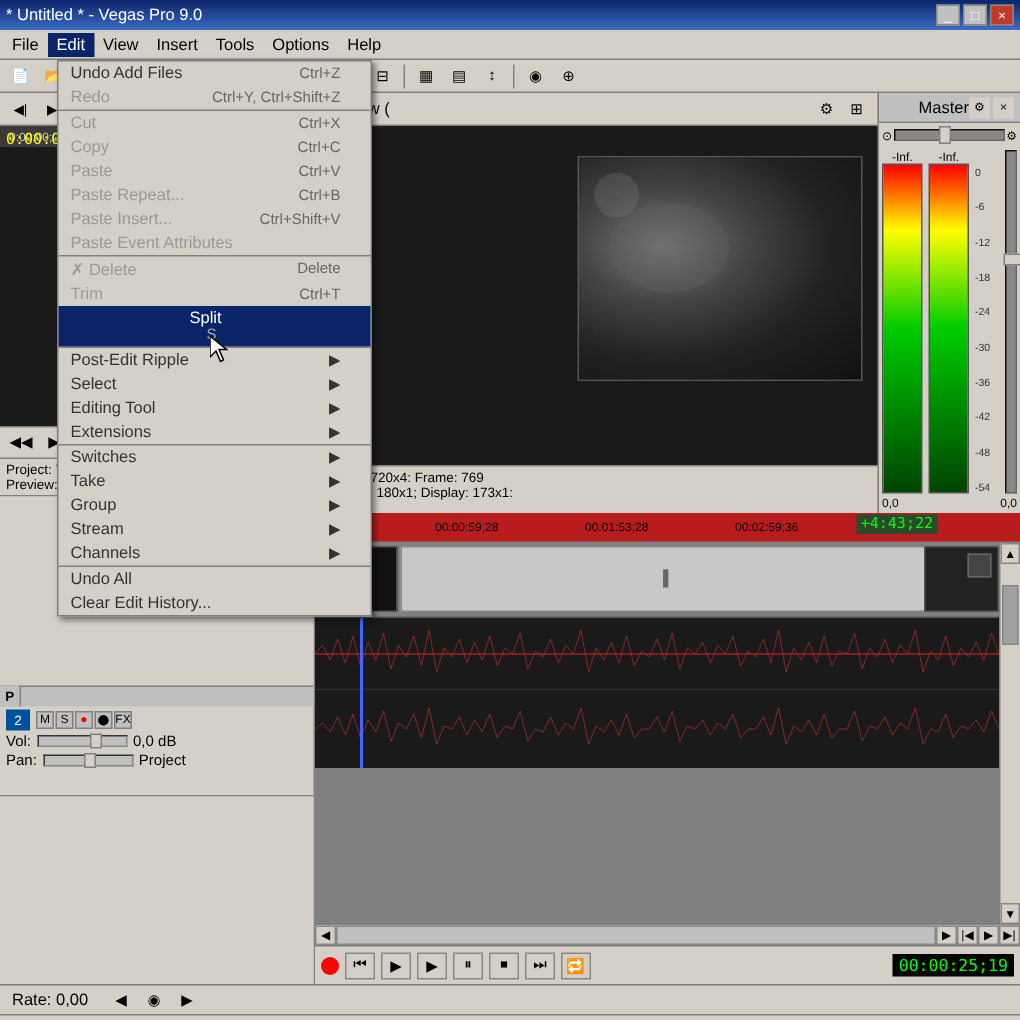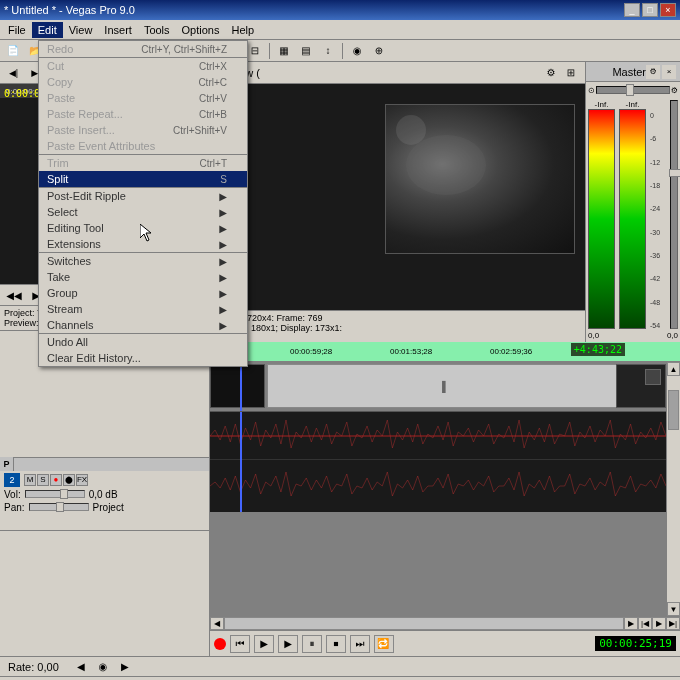--- a/index.html
+++ b/index.html
@@ -72,21 +72,21 @@
     .menu-section { border-bottom: 1px solid #808080; }
     .menu-row {
       display: flex;
       justify-content: space-between;
       align-items: center;
       padding: 2px 20px 2px 8px;
       cursor: pointer;
       color: #333;
     }
     .menu-row.disabled { color: #999; cursor: default; }
-    .menu-row.highlighted { background: #0a246a; color: white; }
+    .menu-row.highlighted { background: #0a246a; color: white; flex-direction: column; }
     .menu-row .shortcut { color: #666; font-size: 10px; margin-left: 8px; }
     .menu-row.highlighted .shortcut { color: #aaa; }
     .menu-row .arrow { font-size: 10px; }
     #master-header {
       background: #c0c0c0;
       padding: 2px 4px;
       font-size: 11px;
       border-bottom: 1px solid #808080;
       display: flex;
       align-items: center;
@@ -288,20 +288,24 @@
   <span class="menu-item">View</span>
   <span class="menu-item">Insert</span>
   <span class="menu-item">Tools</span>
   <span class="menu-item">Options</span>
   <span class="menu-item">Help</span>
 </div>
 
 <div id="edit-menu-dropdown">
 
   <div class="menu-section">
+    <div class="menu-row">
+      <span>Undo Add Files</span>
+      <span class="shortcut">Ctrl+Z</span>
+    </div>
     <div class="menu-row disabled">
       <span>Redo</span>
       <span class="shortcut">Ctrl+Y, Ctrl+Shift+Z</span>
     </div>
   </div>
 
   <div class="menu-section">
     <div class="menu-row disabled">
       <span>Cut</span>
       <span class="shortcut">Ctrl+X</span>
@@ -321,20 +325,24 @@
     <div class="menu-row disabled">
       <span>Paste Insert...</span>
       <span class="shortcut">Ctrl+Shift+V</span>
     </div>
     <div class="menu-row disabled">
       <span>Paste Event Attributes</span>
     </div>
   </div>
 
   <div class="menu-section">
+    <div class="menu-row disabled">
+      <span>✗ Delete</span>
+      <span class="shortcut">Delete</span>
+    </div>
     <div class="menu-row disabled">
       <span>Trim</span>
       <span class="shortcut">Ctrl+T</span>
     </div>
     <div class="menu-row highlighted">
       <span>Split</span>
       <span class="shortcut" style="color:#aaa;">S</span>
     </div>
   </div>
 
@@ -587,21 +595,21 @@
             <div style="display:flex; justify-content:space-between; font-size:8px; margin-top:2px;">
               <span>0,0</span>
               <span>0,0</span>
             </div>
           </div>
         </div>
       </div>
 
       <div style="flex:1; display:flex; flex-direction:column; background:#808080;">
 
-        <div style="height:20px; background:#86efac; border-bottom:1px solid #808080; display:flex; align-items:center; position:relative; overflow:hidden;">
+        <div style="height:20px; background:#b91c1c; border-bottom:1px solid #808080; display:flex; align-items:center; position:relative; overflow:hidden;">
 
           <span style="position:absolute; left:2px; font-size:8px;">00:00</span>
           <span style="position:absolute; left:80px; font-size:8px;">00:00:59;28</span>
           <span style="position:absolute; left:180px; font-size:8px;">00:01:53;28</span>
           <span style="position:absolute; left:280px; font-size:8px;">00:02:59;36</span>
           <span style="position:absolute; left:370px; font-size:8px;">00:03:59;29</span>
 
           <div style="position:absolute; right:55px; top:1px; background:#2a4a2a; color:#00ff00; font-family:monospace; font-size:10px; padding:1px 3px;">+4:43;22</div>
 
           <div style="position:absolute; left:30px; top:0; width:2px; height:100%; background:#ffff00;"></div>

